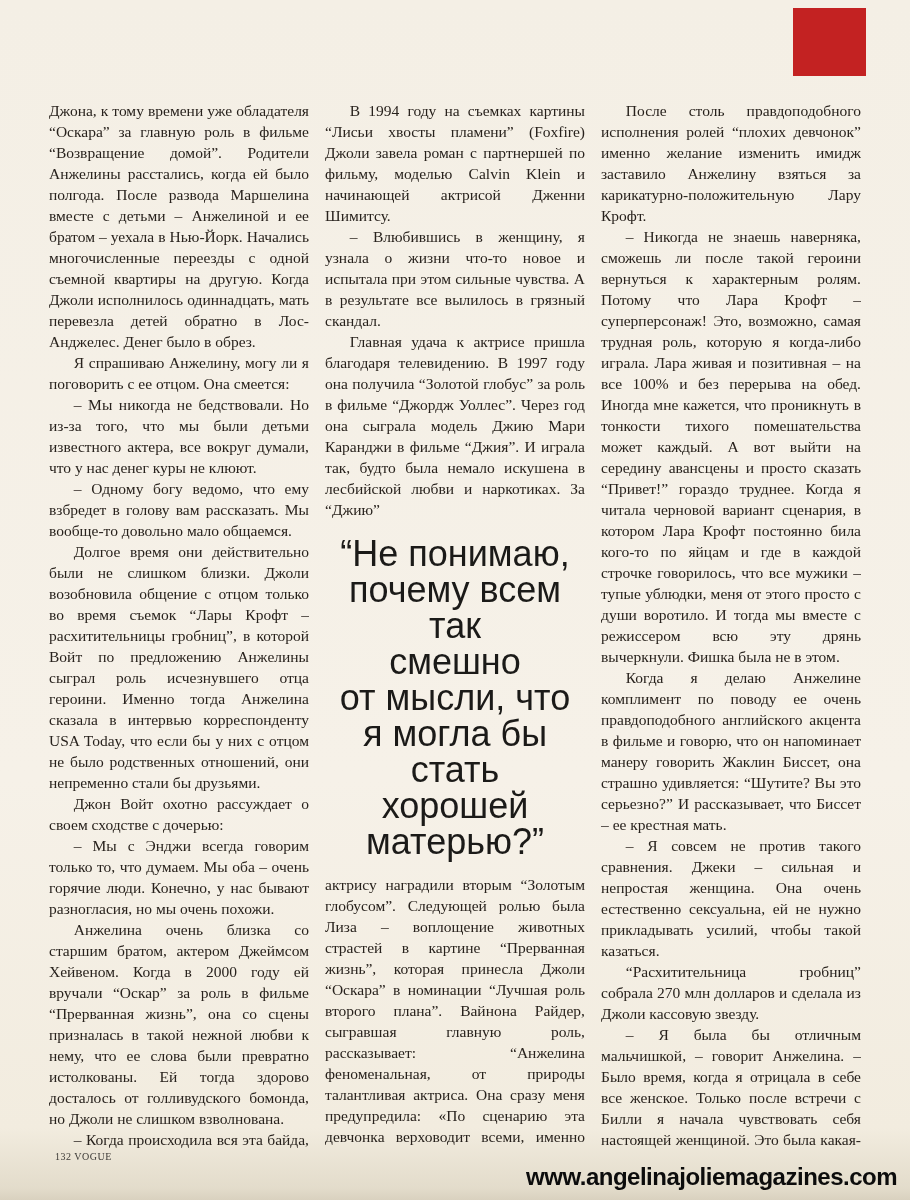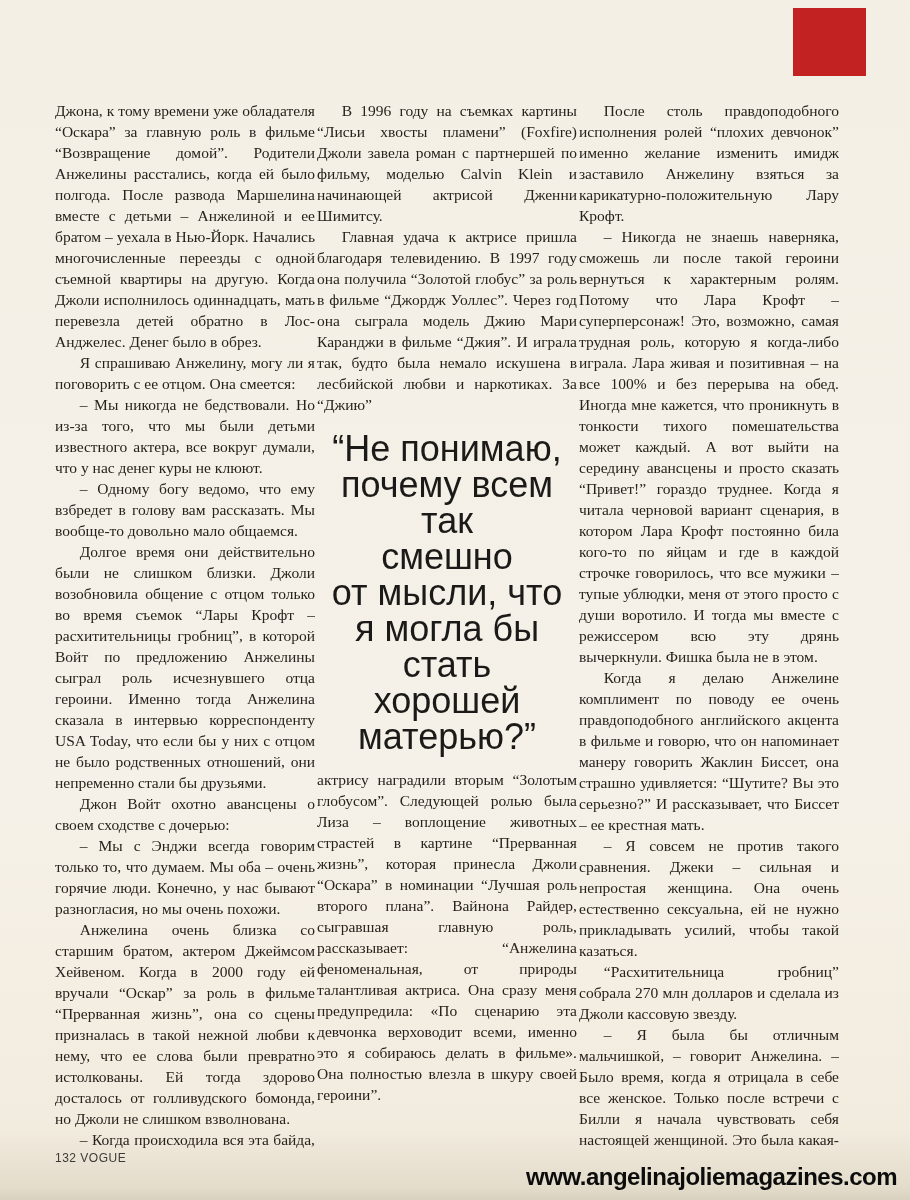--- a/index.html
+++ b/index.html
@@ -10,67 +10,68 @@
   }
   .page{
     position:relative;width:910px;height:1200px;overflow:hidden;
     background:linear-gradient(180deg,#f4efe5 0%,#f6f1e8 65%,#f2ecdf 94%,#e3dccb 99%,#d9d1bf 100%);
   }
   .red-square{
     position:absolute;left:793px;top:8px;width:73px;height:68px;
     background:#c32222;
   }
   .columns{
-    position:absolute;left:55px;top:100px;width:812px;height:1048px;
-    display:flex;gap:2px;
+    position:absolute;left:49px;top:100px;width:812px;height:1048px;
+    display:flex;gap:16px;justify-content:flex-end;
   }
   .col{
     width:260px;height:1048px;overflow:hidden;
     color:#28221d;
     font-size:15.5px;line-height:21px;text-align:justify;
   }
   .body-para{margin:0;}
   .body-para.indent{text-indent:1.6em;}
   .pullquote{
     font-family:"Liberation Sans","DejaVu Sans",sans-serif;
     font-size:36px;line-height:36px;
     color:#1b1a18;text-align:center;white-space:pre-line;
     margin:16px 0 14px 0;text-indent:0;
   }
   .footer-left{
     position:absolute;left:55px;top:1151px;
-    font-family:Liberation Sans, sans-serif;
-    font-size:12px;letter-spacing:0.5px;color:#3c3a36;
+    font-family:Liberation Serif, serif;
+    font-size:10px;letter-spacing:0.5px;color:#3c3a36;
   }
   .watermark{
     position:absolute;right:13px;top:1163px;
     font-family:"Liberation Sans","DejaVu Sans",sans-serif;
     font-weight:bold;font-size:24px;color:#0c0c0c;letter-spacing:-0.5px;margin-left:39px;
   }
 </style>
 </head>
 <body>
 
 <div class="page">
   <div class="red-square" style="background: rgb(195, 34, 34);"></div>
 
   <div class="columns">
     <div class="col">
         <p class="body-para">Джона, к тому времени уже обладателя “Оскара” за главную роль в фильме “Возвращение домой”. Родители Анжелины расстались, когда ей было полгода. После развода Маршелина вместе с детьми – Анжелиной и ее братом – уехала в Нью-Йорк. Начались многочисленные переезды с одной съемной квартиры на другую. Когда Джоли исполнилось одиннадцать, мать перевезла детей обратно в Лос-Анджелес. Денег было в обрез.</p>
         <p class="body-para indent">Я спрашиваю Анжелину, могу ли я поговорить с ее отцом. Она смеется:</p>
         <p class="body-para indent">– Мы никогда не бедствовали.  Но из-за того, что мы были детьми известного актера, все вокруг думали, что у нас денег куры не клюют.</p>
         <p class="body-para indent">– Одному богу ведомо, что ему взбредет в голову вам рассказать. Мы вообще-то довольно мало общаемся.</p>
         <p class="body-para indent">Долгое время они действительно были не слишком близки. Джоли возобновила общение с отцом только во время съемок “Лары Крофт – расхитительницы гробниц”, в которой Войт по предложению Анжелины сыграл роль исчезнувшего отца героини. Именно тогда Анжелина сказала в интервью корреспонденту USA Today, что если бы у них с отцом не было родственных отношений, они непременно стали бы друзьями.</p>
-        <p class="body-para indent">Джон Войт охотно авансцены о своем сходстве с дочерью:</p>
+        <p class="body-para indent">Джон Войт охотно рассуждает о своем сходстве с дочерью:</p>
         <p class="body-para indent">– Мы с Энджи всегда говорим только то, что думаем. Мы оба – очень горячие люди.  Конечно, у нас бывают разногласия, но мы очень похожи.</p>
         <p class="body-para indent">Анжелина очень близка со старшим братом, актером Джеймсом Хейвеном. Когда в 2000 году ей вручали “Оскар” за роль в фильме “Прерванная жизнь”, она со сцены призналась в такой нежной любви к нему, что ее слова были превратно истолкованы. Ей тогда здорово досталось от голливудского бомонда, но Джоли не слишком взволнована.</p>
         <p class="body-para indent">– Когда происходила вся эта байда, главным для меня было то, что парень, сидевший в зале, был за меня охрененно счастлив.</p>
       </div>
     <div class="col">
-        <p class="body-para indent">В 1996 году на съемках картины “Лисьи хвосты пламени” (Foxfire) Джоли завела роман с партнершей по фильму, моделью Calvin Klein и начинающей актрисой Дженни Шимитсу.</p>
+        <p class="body-para indent">В 1994 году на съемках картины “Лисьи хвосты пламени” (Foxfire) Джоли завела роман с партнершей по фильму, моделью Calvin Klein и начинающей актрисой Дженни Шимитсу.</p>
+        <p class="body-para indent">– Влюбившись в женщину, я узнала о жизни что-то новое и испытала при этом сильные чувства. А в результате все вылилось в грязный скандал.</p>
         <p class="body-para indent">Главная удача к актрисе пришла благодаря телевидению. В 1997 году она получила “Золотой глобус” за роль в фильме “Джордж Уоллес”. Через год она сыграла модель Джию Мари Каранджи в фильме “Джия”. И играла так, будто была немало искушена в лесбийской любви и наркотиках. За “Джию”</p>
         <div class="pullquote">“Не понимаю,
 почему всем так
 смешно
 от мысли, что
 я могла бы стать
 хорошей
 матерью?”</div>
         <p class="body-para">актрису наградили вторым “Золотым глобусом”. Следующей ролью была Лиза – воплощение животных страстей в картине “Прерванная жизнь”, которая принесла Джоли “Оскара” в номинации “Лучшая роль второго плана”. Вайнона Райдер, сыгравшая главную роль, рассказывает: “Анжелина феноменальная, от природы талантливая актриса. Она сразу меня предупредила: «По сценарию эта девчонка верховодит всеми, именно это я собираюсь делать в фильме». Она полностью влезла в шкуру своей героини”.</p>
       </div>

